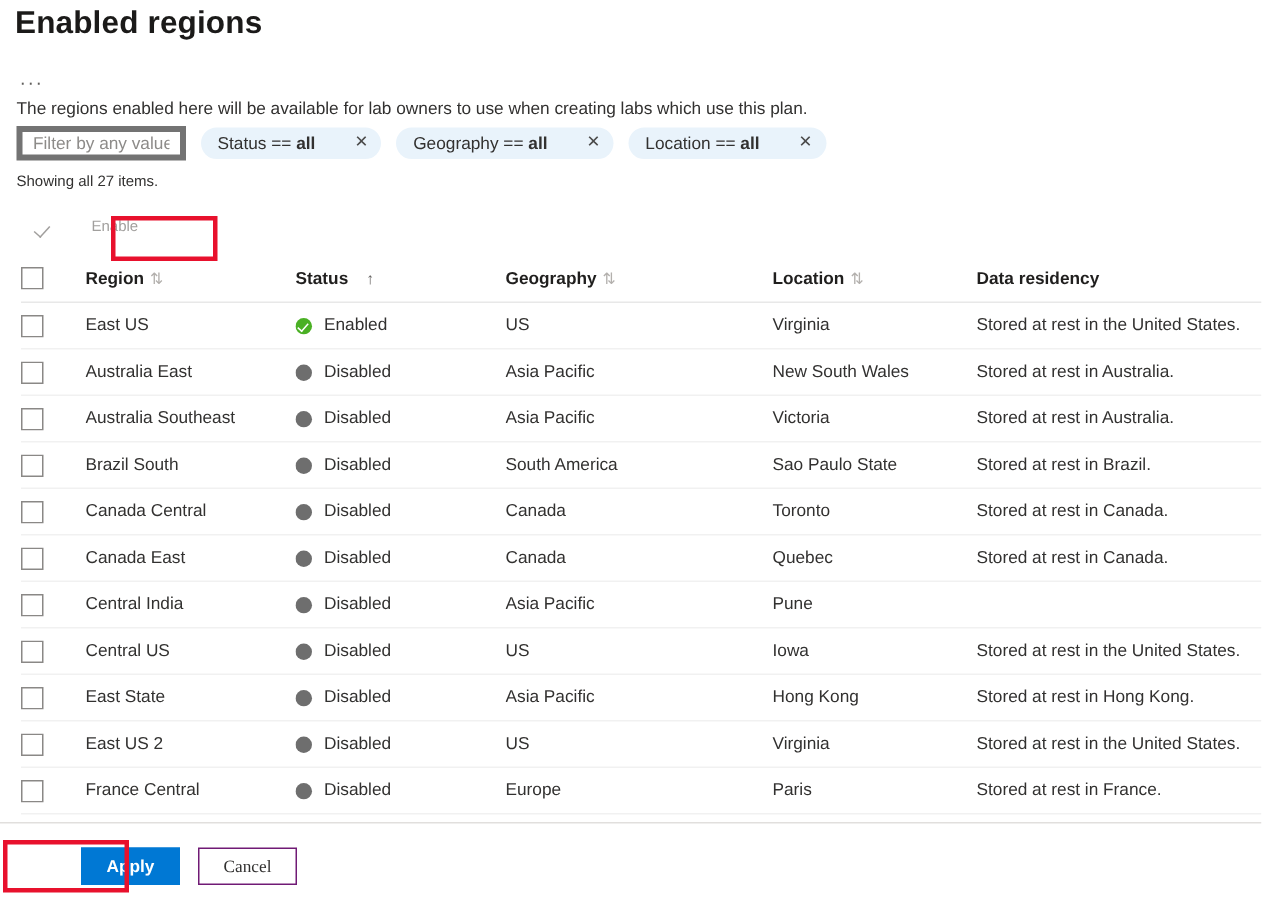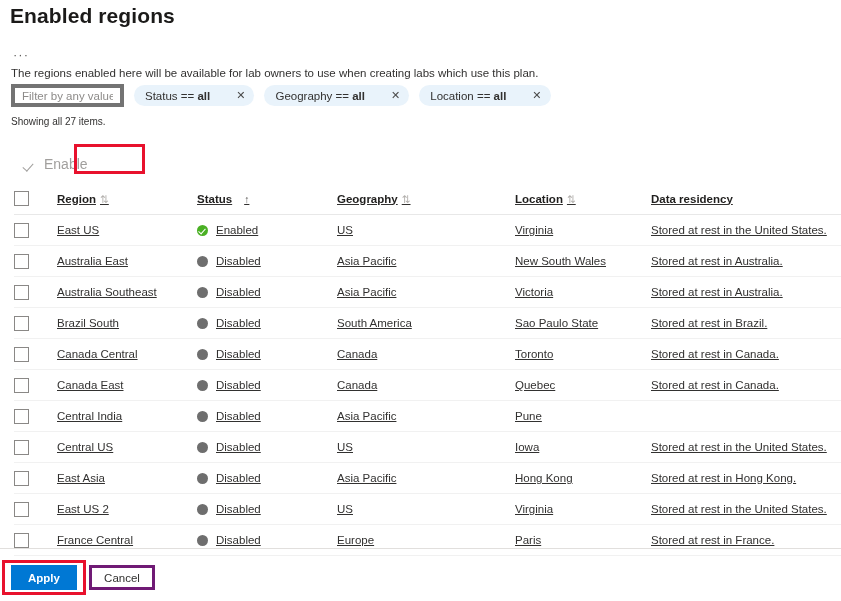--- a/index.html
+++ b/index.html
@@ -65,23 +65,23 @@
     position: absolute; left: 11px; top: 116px;
     font-size: 10px; color: #323130;
   }
 
   
   .cmdbar {
     position: absolute; left: 14px; top: 146px;
     display: flex; align-items: center; gap: 0;
   }
   .cmd-btn {
-    display: inline-flex; align-items: flex-end; gap: 7px;
+    display: inline-flex; align-items: flex-start; gap: 24px;
     height: 26px; padding: 0 10px;
-    font-size: 14px; color: #a19f9d; cursor: default;
+    font-size: 10px; color: #a19f9d; cursor: default;
     background: transparent; border: none;
     font-family: "Liberation Sans", sans-serif;
   }
   .cmd-ico { width: 13px; height: 13px; display: inline-block; position: relative; }
   
   .ico-check::before {
     content: ""; position: absolute; left: 1px; top: 2px;
     width: 5px; height: 9px; border: solid #a19f9d;
     border-width: 0 1.6px 1.6px 0; transform: rotate(42deg);
   }
@@ -98,23 +98,22 @@
   }
   .annot-box {
     position: absolute; border: 3px solid #e8112d; background: transparent;
     pointer-events: none;
   }
   #annot-disable { left: 74px; top: 144px; width: 71px; height: 30px; }
   #annot-apply { left: 2px; top: 560px; width: 84px; height: 35px; }
 
   
   .table-wrap {
-    position: absolute; left: 14px; top: 183px;
+    position: absolute; left: 14px; top: 170px;
     width: 827px;
-    text-decoration: underline;
   }
   .grid-row {
     display: flex; align-items: center;
     height: 31px; border-bottom: 1px solid #f1f1f1;
   }
   .grid-head {
     height: 32px; border-bottom: 1px solid #e8e8e8;
   }
   .cell { font-size: 11.5px; color: #323130; white-space: nowrap; overflow: hidden; }
   .c-check { width: 43px; flex: 0 0 43px; display: flex; align-items: center; }
@@ -150,26 +149,27 @@
   }
   .footer {
     position: absolute; left: 11px; top: 565px;
     display: flex; align-items: center; gap: 12px;
   }
   .btn-primary {
     width: 66px; height: 25px;
     background: #0078d4; color: #fff; border: 1px solid #0078d4;
     font-size: 11.5px; font-weight: 600; cursor: pointer;
     font-family: "Liberation Sans", sans-serif;
+    margin-left: 43px;
   }
   .btn-secondary {
     width: 66px; height: 25px;
-    background: #fff; color: #323130; border: 3px solid #701a75;
+    background: #fff; color: #323130; border: 1px solid #701a75;
     font-size: 11.5px; cursor: pointer;
-    font-family: Liberation Sans, sans-serif;
+    font-family: Liberation Serif, serif;
   }
 </style>
 </head>
 <body>
 
 <div class="page">
 
   <div class="title-row">
     <span class="page-title">Enabled regions</span>
     <span class="ellipsis-btn">···</span>
@@ -338,21 +338,21 @@
             <span>Disabled</span>
           </div>
           <div class="c-geo cell">US</div>
           <div class="c-loc cell">Iowa</div>
           <div class="c-data cell">Stored at rest in the United States.</div>
         </div>
         <div class="grid-row">
           <div class="c-check cell">
             <span class="cbox"></span>
           </div>
-          <div class="c-region cell">East Asia</div>
+          <div class="c-region cell">East State</div>
           <div class="c-status cell">
             <span class="status-dot disabled"></span>
             <span>Disabled</span>
           </div>
           <div class="c-geo cell">Asia Pacific</div>
           <div class="c-loc cell">Hong Kong</div>
           <div class="c-data cell">Stored at rest in Hong Kong.</div>
         </div>
         <div class="grid-row">
           <div class="c-check cell">

